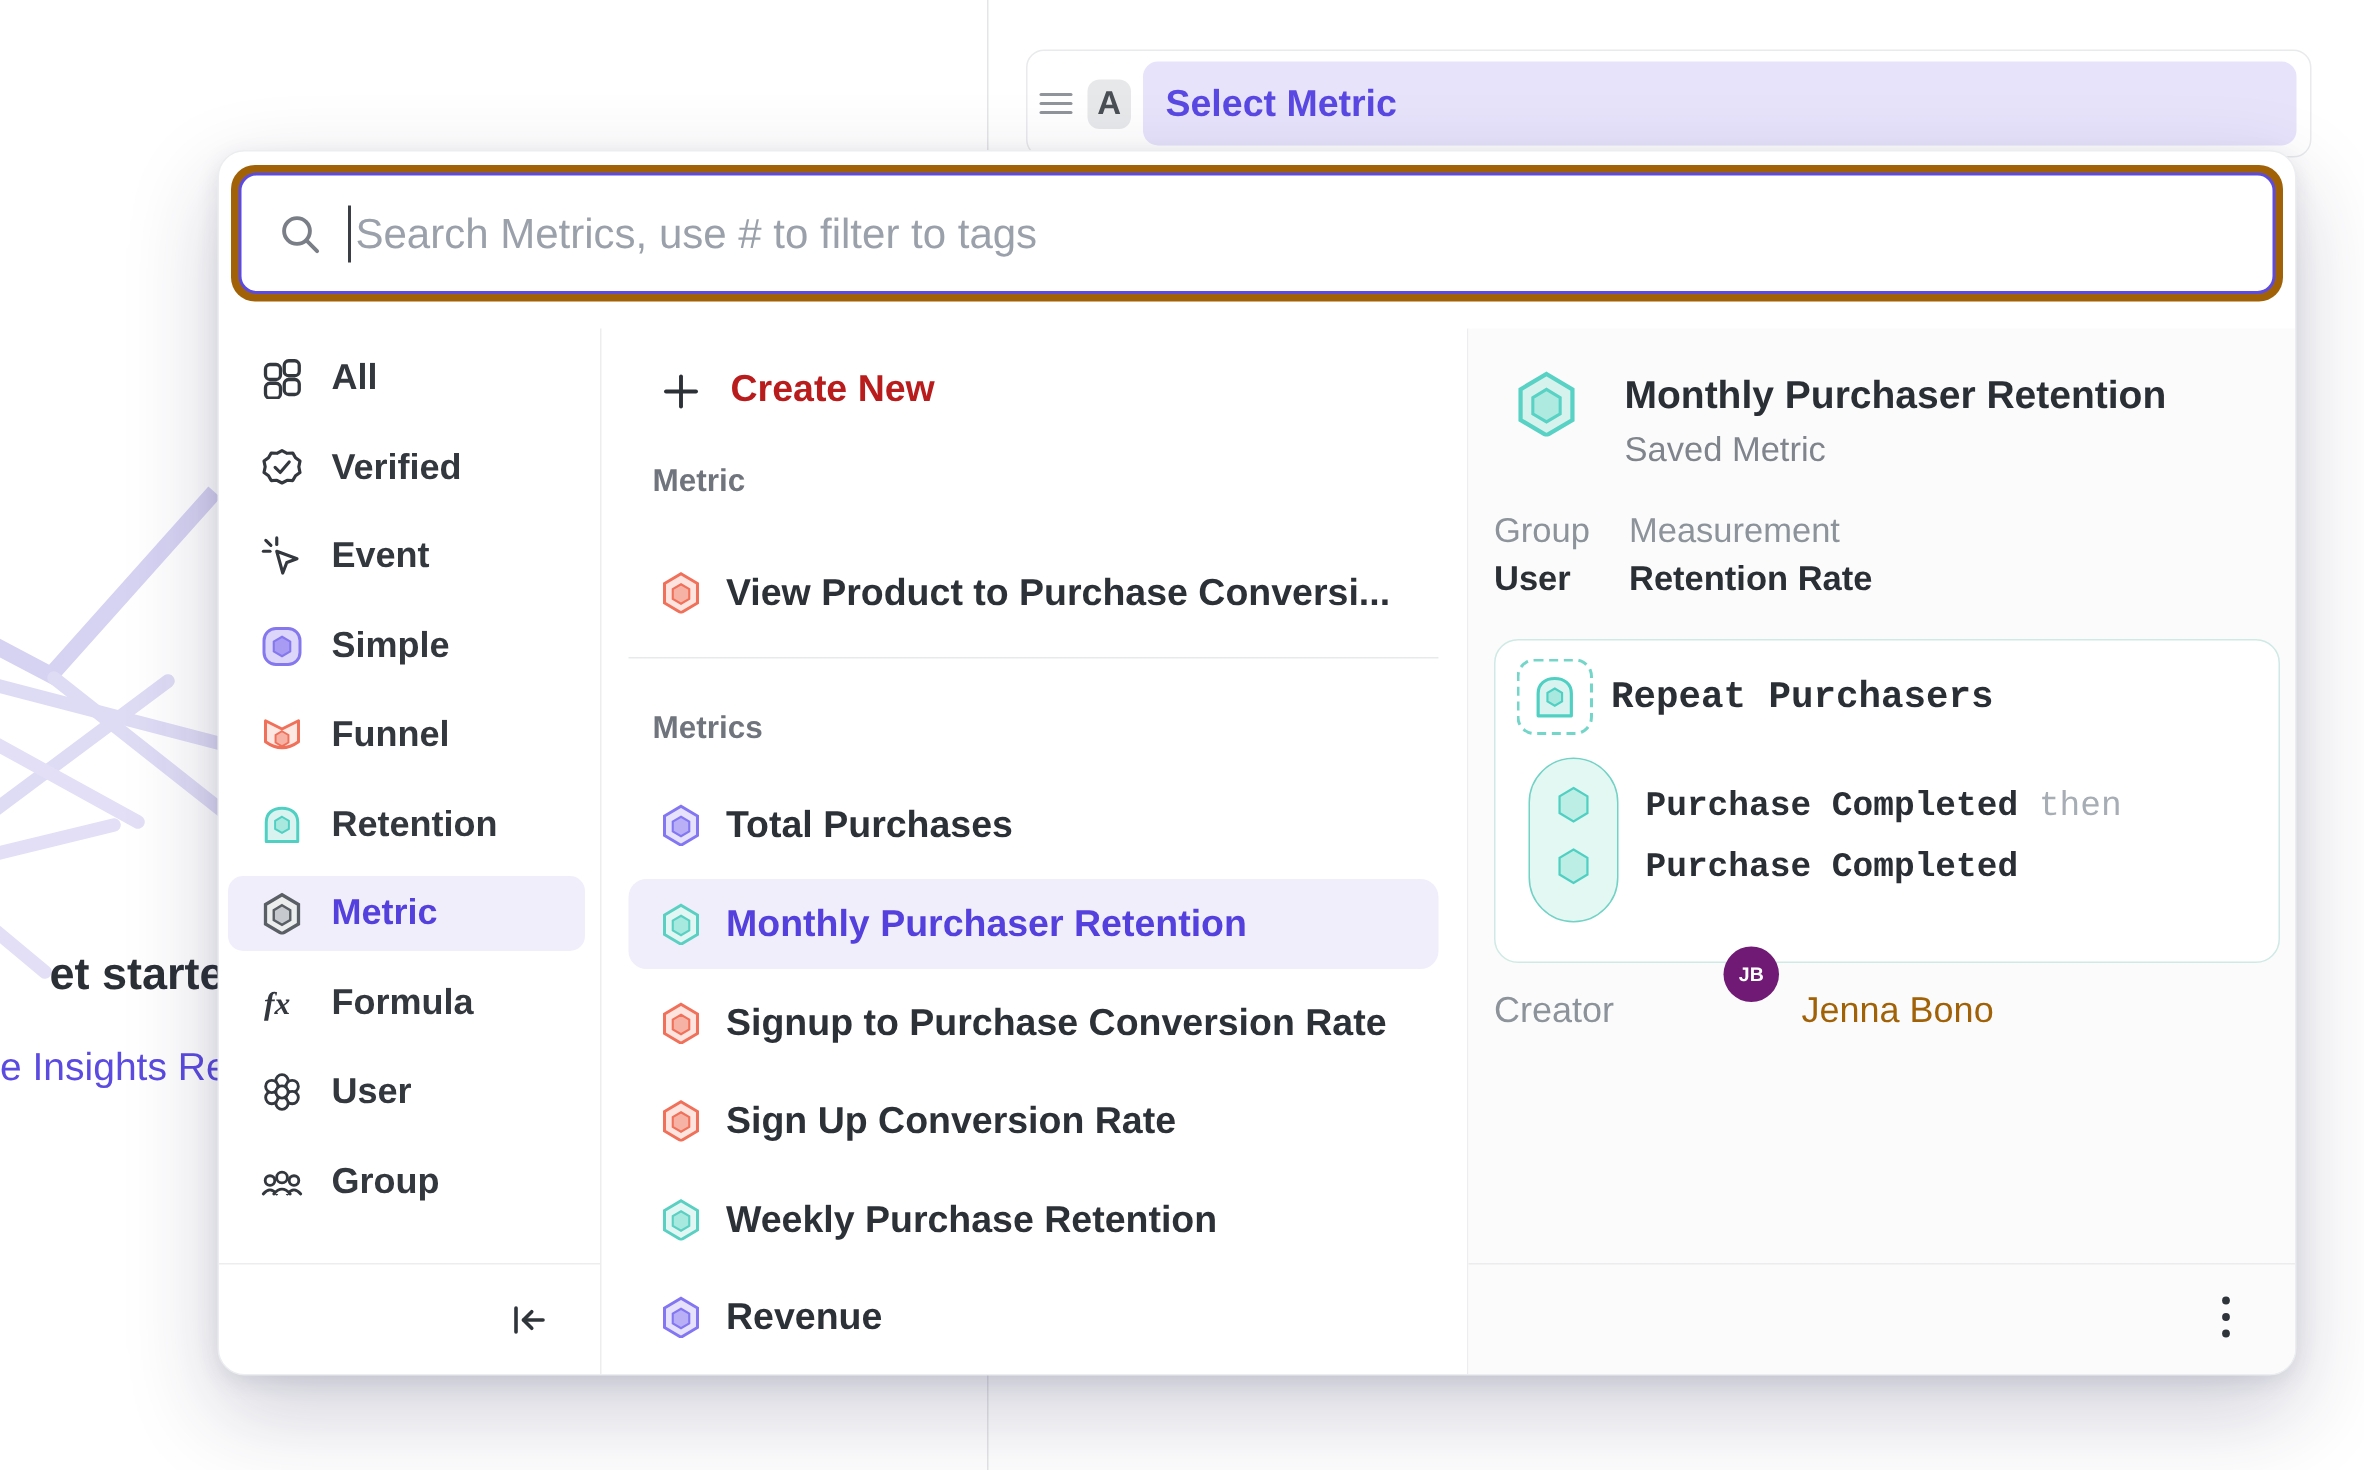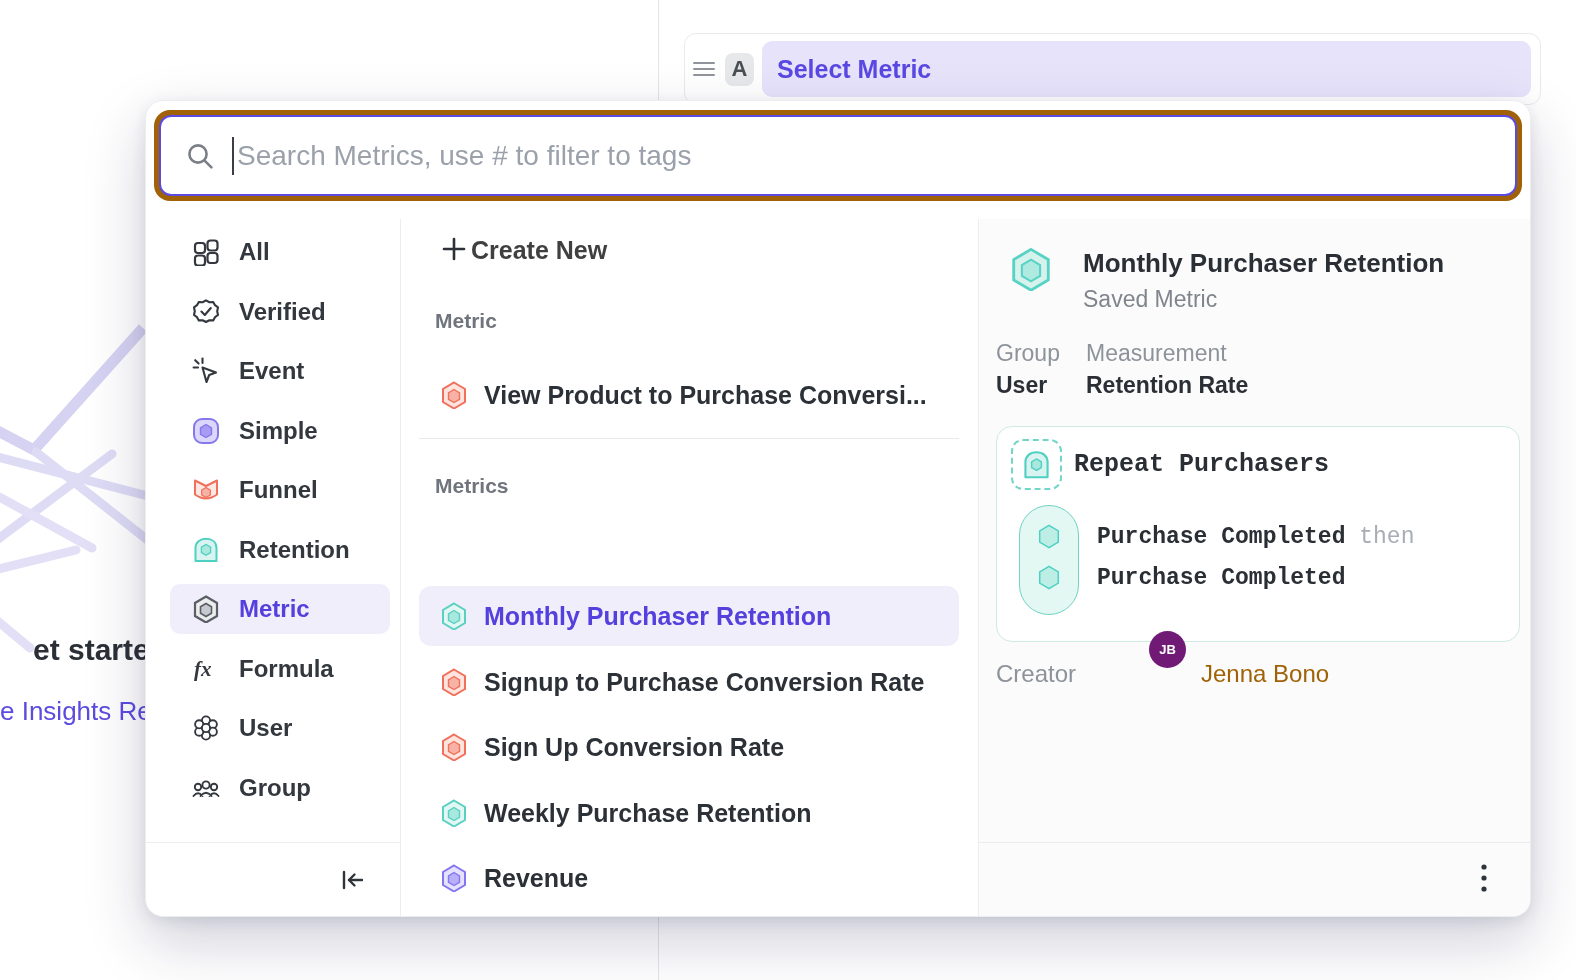--- a/index.html
+++ b/index.html
@@ -35,33 +35,33 @@
     border:2px solid #5b4be0; border-radius:12px; display:flex; align-items:center; padding:0 24px; }
   .search-field svg { margin-right:17px; flex:0 0 auto; }
   .caret { width:2px; height:38px; background:#3a3f46; margin-right:3px; flex:0 0 auto; }
   .search-input { flex:1; border:none; outline:none; font-family:"Liberation Sans", sans-serif;
     font-size:28px; color:#2c3138; background:transparent; }
   .search-input::placeholder { color:#9ba1aa; opacity:1; }
 
   .columns { position:absolute; left:0; right:0; top:118px; bottom:0; display:flex; }
 
   
-  .sidebar { width:255px; border-right:1px solid #ededef; position:relative; padding:8px 10px 0 24px; }
+  .sidebar { width:255px; border-right:1px solid #ededef; position:relative; padding:8px 10px 0 6px; }
   .side-item { height:50px; margin-bottom:9.5px; display:flex; align-items:center; padding-left:22px;
     border-radius:10px; font-size:24px; font-weight:600; color:#33373e; cursor:pointer; }
   .side-item .ic { width:28px; height:28px; margin-right:19px; flex:0 0 auto; }
   .side-item.selected { background:#f1eefb; color:#5340dd; }
   .side-footer { position:absolute; left:0; right:0; bottom:0; height:74px; border-top:1px solid #ededef;
     display:flex; align-items:center; justify-content:flex-end; padding-right:28px; }
   .collapse-btn { cursor:pointer; padding:6px; }
 
   
   .middle { width:578px; border-right:1px solid #ededef; position:relative; }
-  .create-row { position:absolute; left:40px; top:17px; height:38px; display:flex; align-items:flex-start; gap:4px;
-    font-size:25px; font-weight:700; color:#404040; cursor:pointer; }
+  .create-row { position:absolute; left:40px; top:17px; height:38px; display:flex; align-items:flex-end; gap:20px;
+    font-size:25px; font-weight:700; color:#b91c1c; cursor:pointer; }
   .section-title { position:absolute; left:34px; font-size:21px; font-weight:600; color:#70757d; }
   .m-row { position:absolute; left:18px; width:540px; height:60px; border-radius:12px;
     display:flex; align-items:center; padding-left:21px; font-size:25px; font-weight:600; color:#2c3138; cursor:pointer; white-space:nowrap; }
   .m-row .ic { width:28px; height:28px; margin-right:16px; flex:0 0 auto; }
   .m-row.selected { background:#f1eefb; color:#5340dd; }
   .m-divider { position:absolute; left:18px; width:540px; height:1px; background:#e8e9eb; top:219px; }
 
   
   .detail { flex:1; background:#fafbfa; position:relative; }
   .d-icon { position:absolute; left:30px; top:28px; }
@@ -258,20 +258,27 @@
           <polygon points="14,1.5 25,8 25,21 14,27.5 3,21 3,8" fill="#fde4de" stroke="#f0705a" stroke-width="2"></polygon>
           <polygon points="14,8.5 19.5,11.8 19.5,18.3 14,21.5 8.5,18.3 8.5,11.8" fill="#f6b3a5" stroke="#f0705a" stroke-width="1.4"></polygon>
         </svg>
         <span>View Product to Purchase Conversi...</span>
       </div>
 
       <div class="m-divider"></div>
 
       <div class="section-title" style="top:255px">Metrics</div>
 
+      <div class="m-row" style="top:301px">
+        <svg class="ic" viewBox="0 0 28 28">
+          <polygon points="14,1.5 25,8 25,21 14,27.5 3,21 3,8" fill="#e6e2fc" stroke="#8376f2" stroke-width="2"></polygon>
+          <polygon points="14,8.5 19.5,11.8 19.5,18.3 14,21.5 8.5,18.3 8.5,11.8" fill="#b9aff7" stroke="#8376f2" stroke-width="1.4"></polygon>
+        </svg>
+        <span>Total Purchases</span>
+      </div>
 
       <div class="m-row selected" style="top:367px">
         <svg class="ic" viewBox="0 0 28 28">
           <polygon points="14,1.5 25,8 25,21 14,27.5 3,21 3,8" fill="#e2f7f4" stroke="#5ad0c2" stroke-width="2"></polygon>
           <polygon points="14,8.5 19.5,11.8 19.5,18.3 14,21.5 8.5,18.3 8.5,11.8" fill="#a7e8df" stroke="#5ad0c2" stroke-width="1.4"></polygon>
         </svg>
         <span>Monthly Purchaser Retention</span>
       </div>
 
       <div class="m-row" style="top:433px">

